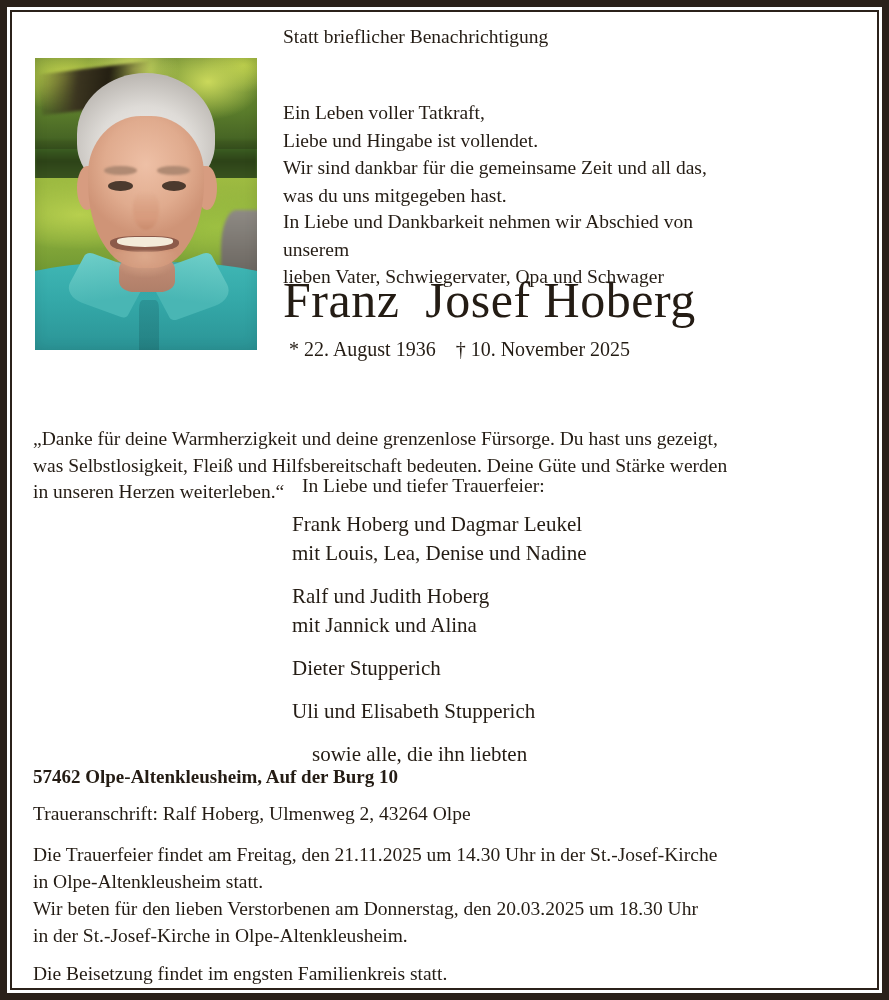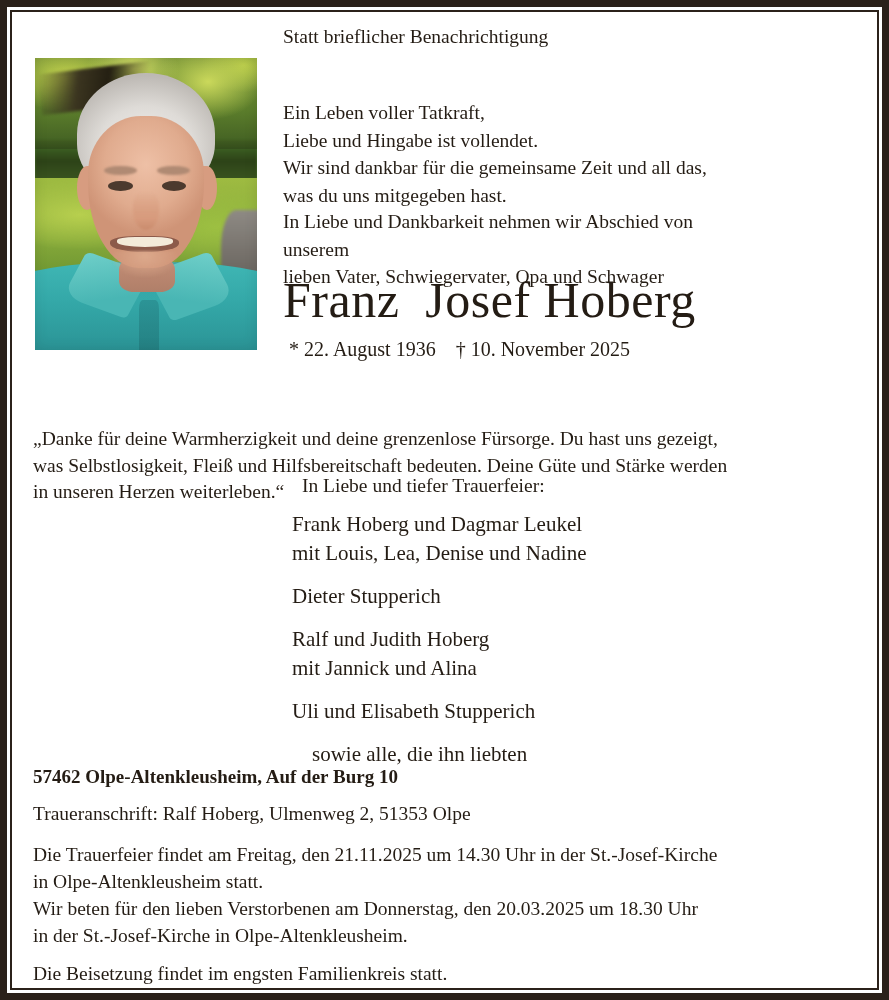--- a/index.html
+++ b/index.html
@@ -331,30 +331,30 @@
 
     <p class="t quote">„Danke für deine Warmherzigkeit und deine grenzenlose Fürsorge. Du hast uns gezeigt,
 was Selbstlosigkeit, Fleiß und Hilfsbereitschaft bedeuten. Deine Güte und Stärke werden
 in unseren Herzen weiterleben.“</p>
 
     <p class="t thanks-intro">In Liebe und tiefer Trauerfeier:</p>
 
     <div class="family">
       <p class="t fam-group">Frank Hoberg und Dagmar Leukel
 mit Louis, Lea, Denise und Nadine</p>
-      <p class="t fam-group">Dieter Stupperich</p>
       <p class="t fam-group">Ralf und Judith Hoberg
 mit Jannick und Alina</p>
+      <p class="t fam-group">Dieter Stupperich</p>
       <p class="t fam-group">Uli und Elisabeth Stupperich</p>
       <p class="t fam-group">sowie alle, die ihn liebten</p>
     </div>
 
     <p class="t address">57462 Olpe-Altenkleusheim, Auf der Burg 10</p>
 
-    <p class="t mourn-addr">Traueranschrift: Ralf Hoberg, Ulmenweg 2, 51353 Olpe</p>
+    <p class="t mourn-addr">Traueranschrift: Ralf Hoberg, Ulmenweg 2, 43264 Olpe</p>
 
     <p class="t svc svc-1">Die Trauerfeier findet am Freitag, den 21.11.2025 um 14.30 Uhr in der St.-Josef-Kirche
 in Olpe-Altenkleusheim statt.</p>
     <p class="t svc svc-2">Wir beten für den lieben Verstorbenen am Donnerstag, den 20.03.2025 um 18.30 Uhr
 in der St.-Josef-Kirche in Olpe-Altenkleusheim.</p>
     <p class="t svc svc-3">Die Beisetzung findet im engsten Familienkreis statt.</p>
 
   </div>
 
   <div class="frame-outer"></div>

